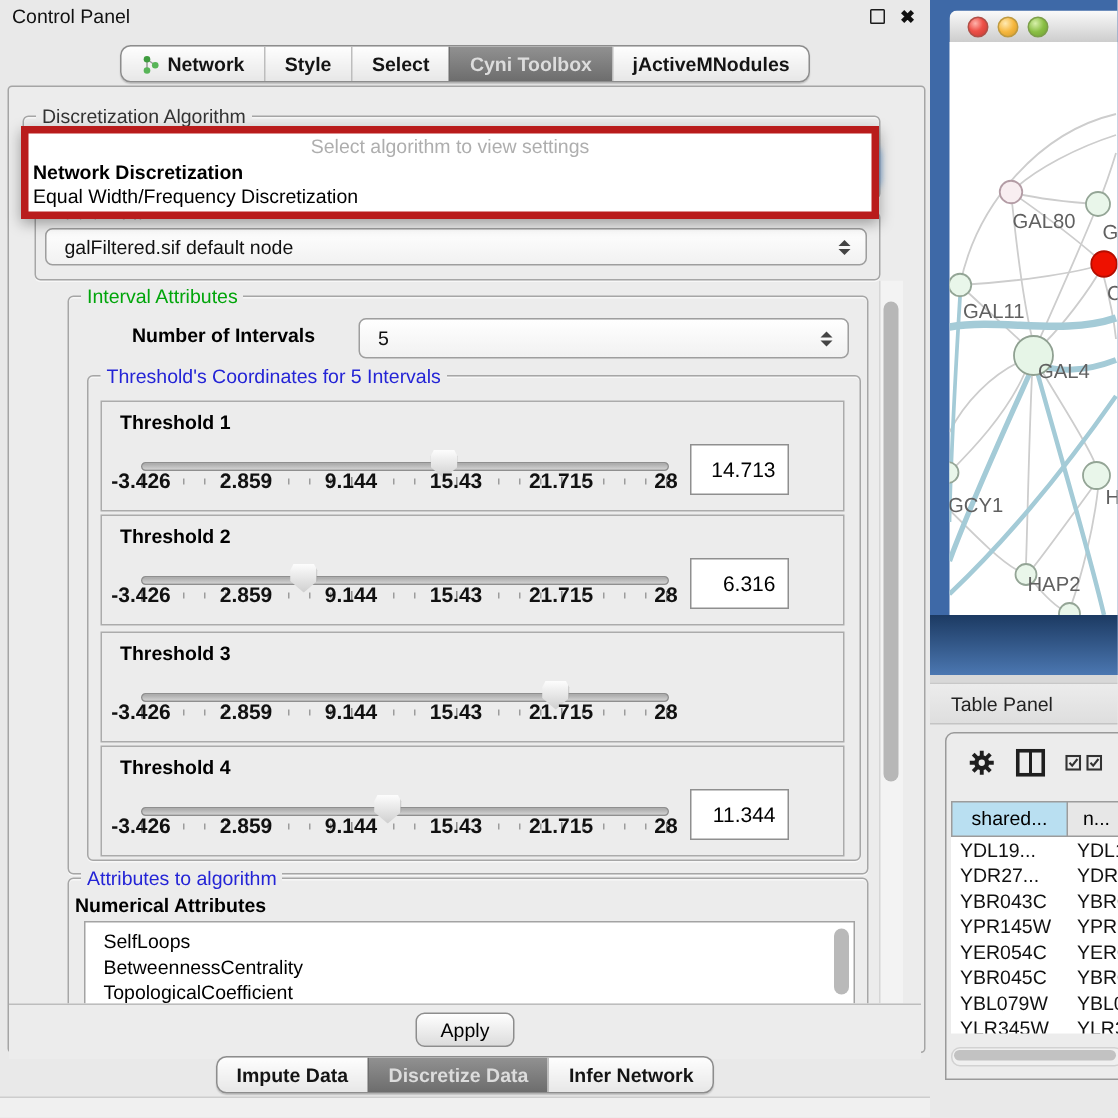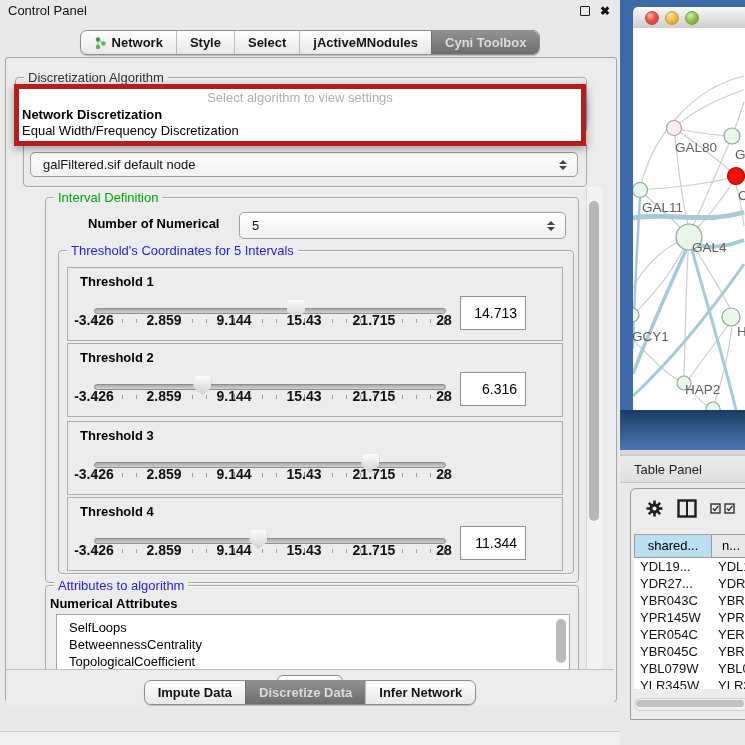--- a/index.html
+++ b/index.html
@@ -6,21 +6,21 @@
     font-family:"Liberation Sans",sans-serif;-webkit-font-smoothing:antialiased;}
   
   #cp{position:absolute;left:0;top:0;width:620px;height:745px;background:#e9e9e9}
   #cpTitle{position:absolute;left:0;top:0;width:100%;height:22px;font-size:13px;line-height:22px;color:#111}
   #cpTitle .t{padding-left:8px}
   #winBtns{position:absolute;right:10px;top:0;height:22px;display:flex;gap:10px;align-items:center}
   .float-ico{width:8px;height:8px;border:1.5px solid #1c1c1c;border-radius:1px}
   .close-ico{font-size:12px;font-weight:bold;color:#111;line-height:12px}
   
   .seg-row{position:absolute;left:0;width:620px;display:flex;justify-content:center}
-  #topTabs{top:30px}#bottomTabs{top:680px}
+  #topTabs{top:30px}#bottomTabs{top:704px}
   .seg{display:flex;border:1px solid #8d8d8d;border-radius:7px;overflow:hidden;
     background:linear-gradient(#fefefe,#e7e7e7);box-shadow:0 1px 1px rgba(0,0,0,.18)}
   .seg-item{padding:4px 13px;font-size:13px;font-weight:bold;color:#141414;display:flex;align-items:center;gap:5px;border-left:1px solid #bdbdbd;white-space:nowrap}
   .seg-item:first-child{border-left:none}
   .seg-item.sel{background:linear-gradient(#919191,#6d6d6d);color:#dcdcdc;border-left-color:#6d6d6d}
   
   #mainPanel{position:absolute;left:5px;top:57px;width:610px;height:643px;background:#ececec;
     border:1px solid #a5a5a5;border-radius:3px}
   .grp{position:absolute;border:1px solid #a6a6a6;border-radius:4px;
     box-shadow:inset 0 1px 0 rgba(255,255,255,.6),0 1px 0 rgba(255,255,255,.6)}
@@ -128,25 +128,25 @@
             <circle cx="9.5" cy="7.5" r="2.2" fill="#58b558"></circle>
           </svg>
           <span>Network</span>
         </div>
         <div class="seg-item">
           <span>Style</span>
         </div>
         <div class="seg-item">
           <span>Select</span>
         </div>
+        <div class="seg-item sel">
+          <span>Cyni Toolbox</span>
+        </div>
         <div class="seg-item">
           <span>jActiveMNodules</span>
-        </div>
-        <div class="seg-item sel">
-          <span>Cyni Toolbox</span>
         </div>
       </div>
   </div>
 
   <div id="mainPanel">
     <div class="grp" id="algoGroup">
       <span class="grp-title">Discretization Algorithm</span>
     </div>
     <div id="algoCombo">
       <span class="arrows">
@@ -161,22 +161,22 @@
         <span>galFiltered.sif default node</span>
         <span class="arrows">
             <span class="arr-up"></span>
             <span class="arr-dn"></span>
           </span>
       </div>
     </div>
 
     <div id="viewport">
       <div class="grp" id="intGroup">
-        <span class="grp-title green">Interval Definition</span>
-        <span id="numLabel">Number of Numerical</span>
+        <span class="grp-title green">Interval Attributes</span>
+        <span id="numLabel">Number of Intervals</span>
         <div class="combo" id="numSpinner">
           <span>5</span>
           <span class="arrows">
               <span class="arr-up"></span>
               <span class="arr-dn"></span>
             </span>
         </div>
         <div class="grp" id="thrGroup">
           <span class="grp-title blue">Threshold's Coordinates for 5 Intervals</span>
           <div id="threshold-stack">

